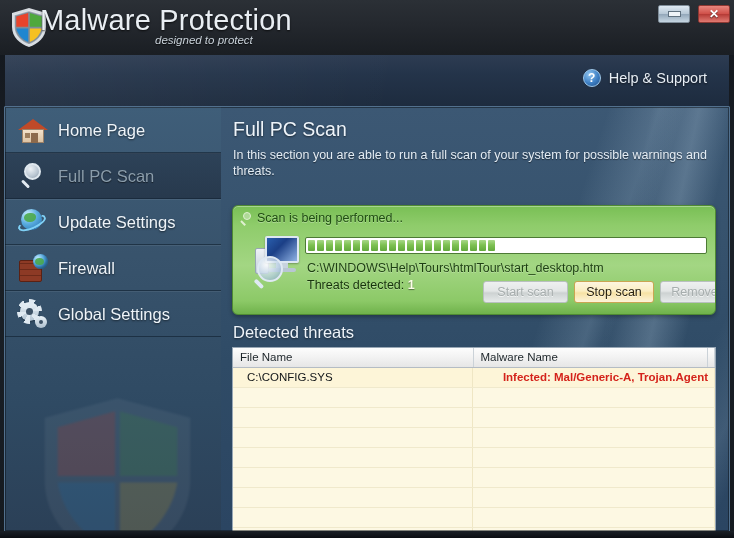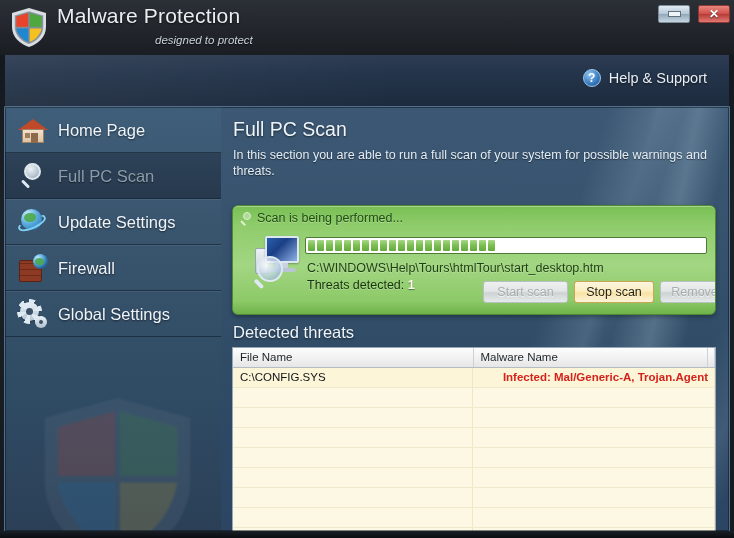--- a/index.html
+++ b/index.html
@@ -17,22 +17,22 @@
 
   
   .titlebar{
     position:absolute;left:0;top:0;width:734px;height:55px;
     background:linear-gradient(180deg,#2b3036 0%,#24282e 45%,#1a1e23 100%);
   }
   .logo-shield{
     position:absolute;left:10px;top:7px;width:38px;height:41px;
   }
   .brand{
-    position:absolute;left:57px;top:4px;
-    color:#e9eef3;font-size:21px;letter-spacing:.2px;
+    position:absolute;left:40px;top:4px;
+    color:#e9eef3;font-size:29px;letter-spacing:.2px;
     text-shadow:0 1px 2px rgba(0,0,0,.7);
   }
   .tagline{
     position:absolute;left:155px;top:34px;
     color:#c9d2da;font-size:11.5px;font-style:italic;
     text-shadow:0 1px 1px rgba(0,0,0,.7);
   }
   .winbtn{
     position:absolute;top:5px;height:18px;width:32px;
     border:1px solid #7f8d99;border-radius:2px;
@@ -295,21 +295,21 @@
   .th.c1{width:241px;}
   .th.c2{width:235px;}
   .th.c3{width:7px;padding:0;}
   .trow{
     display:flex;height:19px;
     border-bottom:1px solid #f0e9cc;
     background:#fdf8e3;
   }
   .trow.filled{background:#fdf5d8;}
   .td{
-    font-size:11.5px;line-height:18px;padding-left:7px;
+    font-size:11.5px;line-height:18px;padding-left:14px;
     border-right:1px solid #efe6c4;box-sizing:border-box;
     white-space:nowrap;overflow:hidden;
   }
   .td.c1{width:241px;color:#101417;}
   .td.c2{width:243px;color:#d4231b;font-weight:bold;text-align:right;padding-right:6px;}
 
   
   .frame{
     position:absolute;left:4px;top:106px;width:726px;height:426px;
     border:1px solid #52708d;border-radius:1px;pointer-events:none;

